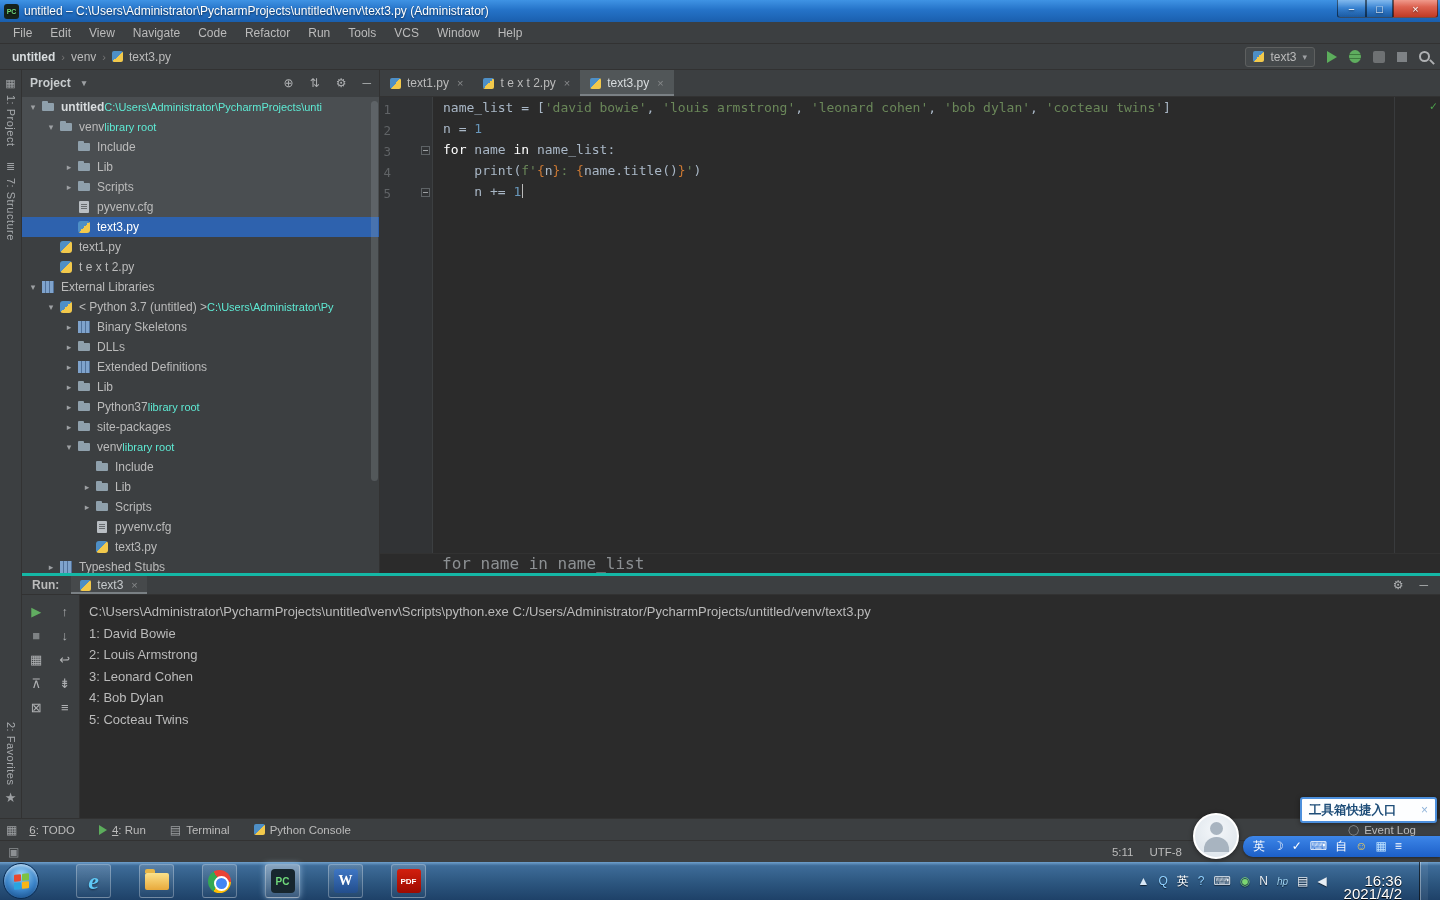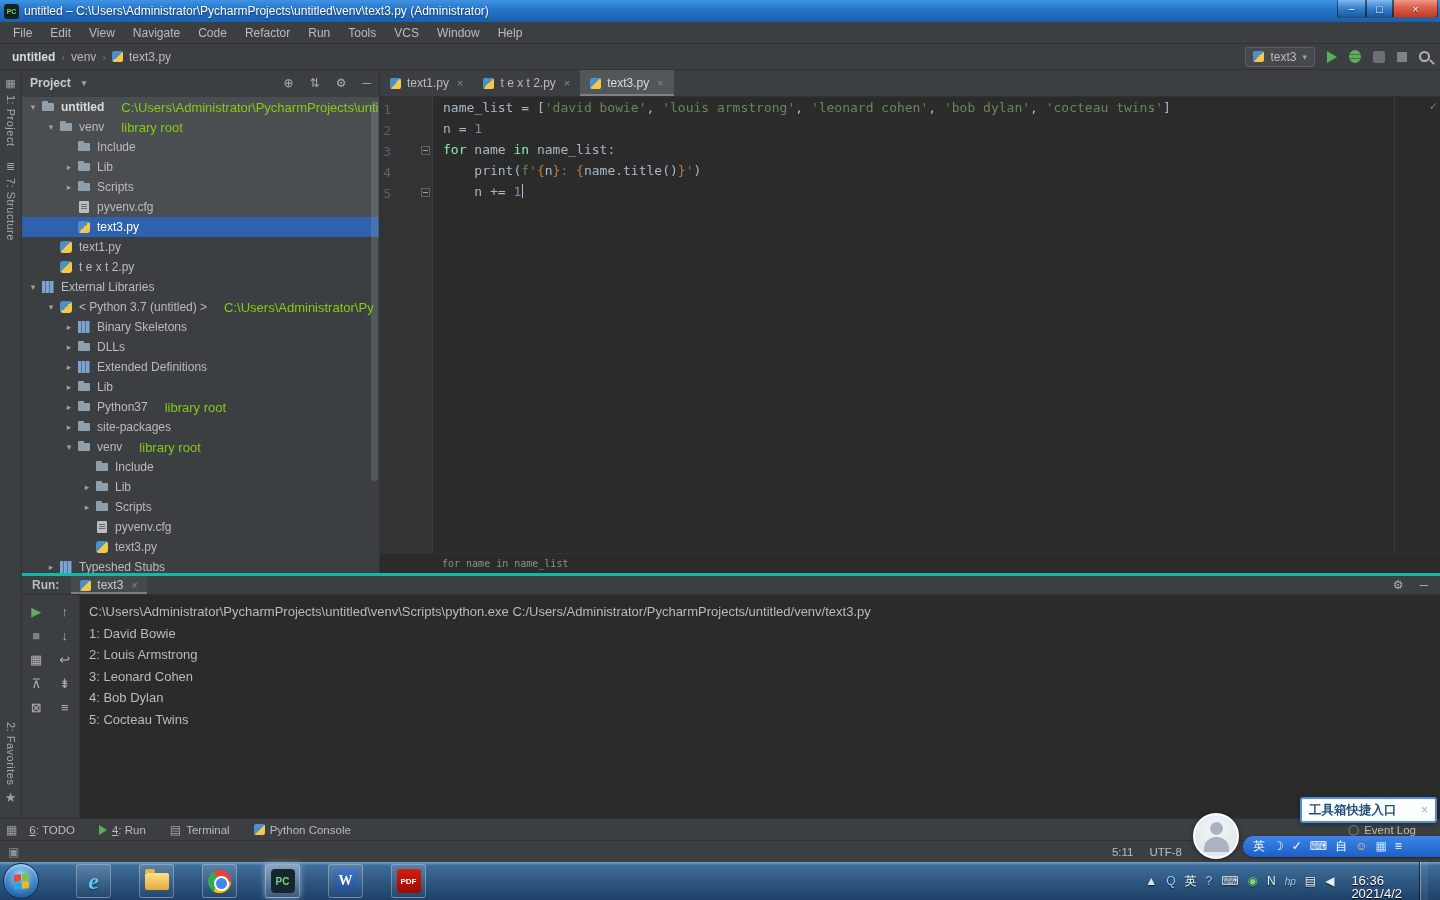--- a/index.html
+++ b/index.html
@@ -59,21 +59,21 @@
   .proj-title{display:flex;align-items:center;gap:11px;font-weight:bold;color:#C8CCCE}
   .hdr-icons{margin-left:auto;display:flex;align-items:center;gap:16px}
   .hdr-ico{color:#AFB1B3;font-size:12px;cursor:default}
   .tree{flex:1;overflow:hidden;position:relative}
   .tree-row{display:flex;align-items:center;height:20px;white-space:nowrap;overflow:hidden;color:#BBBBBB;cursor:default}
   .tree-row.light{background:#4A4E51}
   .tree-row.sel{background:#2E62AE;color:#FFFFFF}
   .tw-arrow{width:14px;flex:none;text-align:center;font-size:9px;color:#9DA0A3}
   .tree-row.sel .tw-arrow{color:#E8ECF0}
   .t-lbl.b{font-weight:bold;color:#D8DCDE}
-  .t-sfx{margin-left:17px;color:#84cc16;font-size:13px}
+  .t-sfx{margin-left:0;color:#5eead4;font-size:11px}
   .t-icon{width:17px;height:16px;position:relative;flex:none;margin-right:4px}
   .icon-folder::before{content:"";position:absolute;left:2px;top:4px;width:12px;height:8px;background:#8FA0AC;border-radius:1px}
   .icon-folder::after{content:"";position:absolute;left:2px;top:2px;width:6px;height:3px;background:#8FA0AC;border-radius:1px 1px 0 0}
   .icon-py::before,.icon-python::before{content:"";position:absolute;left:2px;top:2px;width:12px;height:12px;border-radius:3px;
     background:linear-gradient(135deg,#4E8FC6 0 50%,#F2C94C 50% 100%)}
   .icon-cfg::before{content:"";position:absolute;left:3px;top:2px;width:10px;height:12px;background:#B9BEC3;border-radius:1px}
   .icon-cfg::after{content:"";position:absolute;left:5px;top:5px;width:6px;height:1px;background:#686C6F;box-shadow:0 2px 0 #686C6F,0 4px 0 #686C6F}
   .icon-libs::before{content:"";position:absolute;left:2px;top:2px;width:12px;height:12px;
     background:repeating-linear-gradient(90deg,#7FA3CC 0 3px,#50719A 3px 4px)}
   .tree-scroll{position:absolute;right:1px;top:4px;width:7px;height:380px;background:rgba(170,178,183,.22);border-radius:4px}
@@ -86,26 +86,26 @@
   .tab-x{color:#87898B;font-size:11px;margin-left:2px}
   .py-mini{display:inline-block;width:11px;height:11px;border-radius:2px;flex:none;
     background:linear-gradient(135deg,#4E8FC6 0 50%,#F2C94C 50% 100%)}
   .editor{flex:1;display:flex;position:relative;font-family:"DejaVu Sans Mono",monospace;font-size:13px}
   .gutter{width:53px;flex:none;background:#313335;border-right:1px solid #3C3F41;padding-top:2px}
   .g-line{position:relative;height:21px;line-height:21px;text-align:right;padding-right:41px;color:#606366;font-size:12.5px}
   .fold{position:absolute;right:2px;top:5px;width:9px;height:9px;border:1px solid #5E6366;background:#313335}
   .fold::before{content:"";position:absolute;left:1px;right:1px;top:3px;height:1px;background:#9DA0A3}
   .code{flex:1;padding:0 0 0 10px;white-space:pre;overflow:hidden}
   .c-line{height:21px;line-height:21px}
-  .s-plain{color:#A9B7C6}.s-kw{color:#86efac}.s-str{color:#6A8759}.s-num{color:#6897BB}.s-brace{color:#CC7832}
+  .s-plain{color:#A9B7C6}.s-kw{color:#ffffff}.s-str{color:#6A8759}.s-num{color:#6897BB}.s-brace{color:#CC7832}
   .caret{display:inline-block;width:1px;height:14px;background:#BBBBBB;vertical-align:-2px;margin-left:1px}
   .margin-guide{position:absolute;top:0;bottom:0;right:45px;width:1px;background:#393B3D}
   .inspect-ok{position:absolute;right:3px;top:2px;color:#4DA54D;font-size:12px}
   .context-bar{height:20px;flex:none;background:#2B2B2B;border-top:1px solid #323232;color:#8C9093;
-    font-family:"DejaVu Sans Mono",monospace;font-size:10px;line-height:19px;padding-left:62px}
+    font-family:"DejaVu Sans Mono",monospace;font-size:16px;line-height:19px;padding-left:62px}
 
   
   .run{position:absolute;left:22px;top:573px;right:0;height:245px;display:flex;flex-direction:column}
   .run-header{height:22px;flex:none;background:#3C3F41;border-top:3px solid #14b8a6;border-bottom:1px solid #323232;
     display:flex;align-items:center;padding-left:10px}
   .run-label{font-weight:bold;color:#BBBBBB}
   .run-tab{margin-left:12px;height:100%;display:flex;align-items:center;gap:6px;padding:0 9px;
     background:#46494B;box-shadow:inset 0 -2px 0 #7A8084;color:#C6CACC}
   .run-body{flex:1;display:flex;background:#2B2B2B}
   .run-toolbar{width:58px;flex:none;background:#3C3F41;border-right:1px solid #323232;display:flex;padding-top:10px}
@@ -151,21 +151,21 @@
     background:conic-gradient(from -30deg,#EA4335 0 120deg,#FBBC05 120deg 240deg,#34A853 240deg 360deg)}
   .app-chrome::after{content:"";position:absolute;left:6px;top:6px;width:11px;height:11px;border-radius:50%;background:#4285F4;border:2px solid #fff}
   .app-pycharm{width:24px;height:24px;border-radius:4px;background:#17262E;color:#6FD87A;font-size:10px;font-weight:bold;
     display:flex;align-items:center;justify-content:center}
   .app-word{width:24px;height:24px;border-radius:3px;background:linear-gradient(180deg,#3E76C4,#234E8C);color:#fff;
     font-size:14px;font-weight:bold;display:flex;align-items:center;justify-content:center;font-family:"Liberation Serif",serif}
   .app-pdf{width:24px;height:24px;border-radius:3px;background:linear-gradient(180deg,#D21F0E,#9E0B00);color:#fff;
     font-size:8px;font-weight:bold;display:flex;align-items:center;justify-content:center}
   .tray{position:absolute;right:0;top:0;height:100%;display:flex;align-items:center;gap:9px;padding-right:12px}
   .tray-ico{font-size:12px;text-shadow:0 1px 1px rgba(0,0,0,.6);cursor:default}
-  .clock{color:#fff;font-size:13px;line-height:13px;text-shadow:0 1px 1px #000;margin:12px 4px 0 8px}
+  .clock{text-align:right;color:#fff;font-size:15px;line-height:13px;text-shadow:0 1px 1px #000;margin:12px 4px 0 8px}
   .show-desktop{width:9px;height:38px;margin-left:4px;border-left:1px solid rgba(0,0,0,.65);
     box-shadow:inset 1px 0 0 rgba(255,255,255,.35);background:rgba(255,255,255,.07)}
 
   
   .popup{position:absolute;left:1300px;top:797px;width:137px;height:26px;background:#FDFEFF;border:2px solid #4C8FDC;
     border-radius:3px;display:flex;align-items:center;padding:0 7px;z-index:50;box-shadow:0 1px 5px rgba(0,0,0,.4)}
   .popup-text{color:#1F4E79;font-size:12.5px;font-weight:bold;white-space:nowrap}
   .popup-x{margin-left:auto;color:#8FB3D9;font-size:12px}
   .ime-bar{position:absolute;left:1243px;top:836px;width:197px;height:21px;z-index:50;
     background:linear-gradient(180deg,#3D86E8,#1C5FC8);border-radius:10px 0 0 10px;display:flex;align-items:center;

